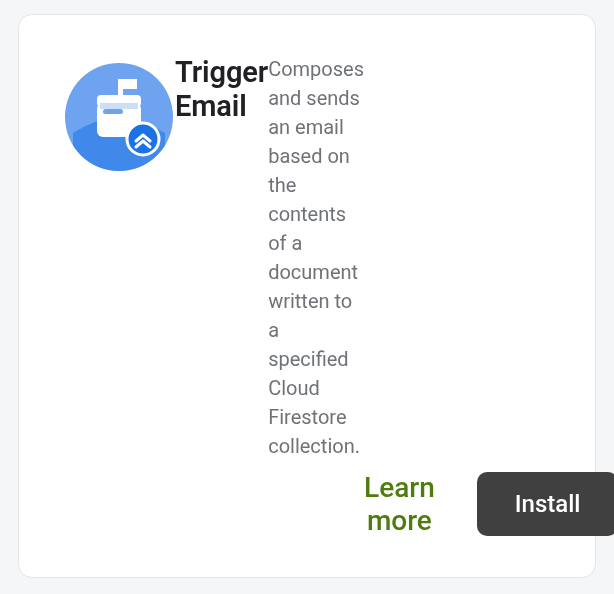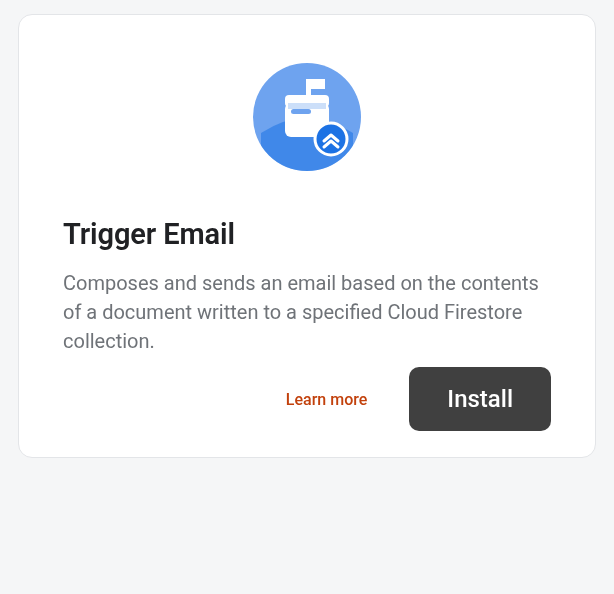--- a/index.html
+++ b/index.html
@@ -8,27 +8,27 @@
     height: 594px;
     background: #f5f6f7;
     font-family: -apple-system, BlinkMacSystemFont, "Segoe UI", Roboto, Helvetica, Arial, sans-serif;
     -webkit-font-smoothing: antialiased;
   }
   .card {
     position: absolute;
     left: 18px;
     top: 14px;
     width: 578px;
-    height: 444px;
+    height: 564px;
     background: #ffffff;
     border: 1px solid #e3e5e8;
     border-radius: 14px;
-    padding: 40px 44px 22px 44px;
+    padding: 40px 44px 36px 44px;
     display: flex;
-    flex-direction: column;
+    flex-direction: row;
   }
   .icon-wrap {
     display: flex;
     justify-content: center;
     margin-top: 6px;
     margin-bottom: 40px;
   }
   .title {
     font-size: 29px;
     font-weight: 600;
@@ -44,23 +44,23 @@
   }
   .actions {
     margin-top: auto;
     display: flex;
     justify-content: flex-end;
     align-items: center;
     gap: 42px;
     padding-bottom: 4px;
   }
   .learn-more {
-    font-size: 16px;
+    font-size: 28px;
     font-weight: 500;
-    color: #c2410c;
+    color: #4d7c0f;
     cursor: pointer;
     background: none;
     border: none;
     font-family: inherit;
   }
   .install {
     font-size: 24px;
     font-weight: 500;
     font-family: inherit;
     color: #ffffff;

